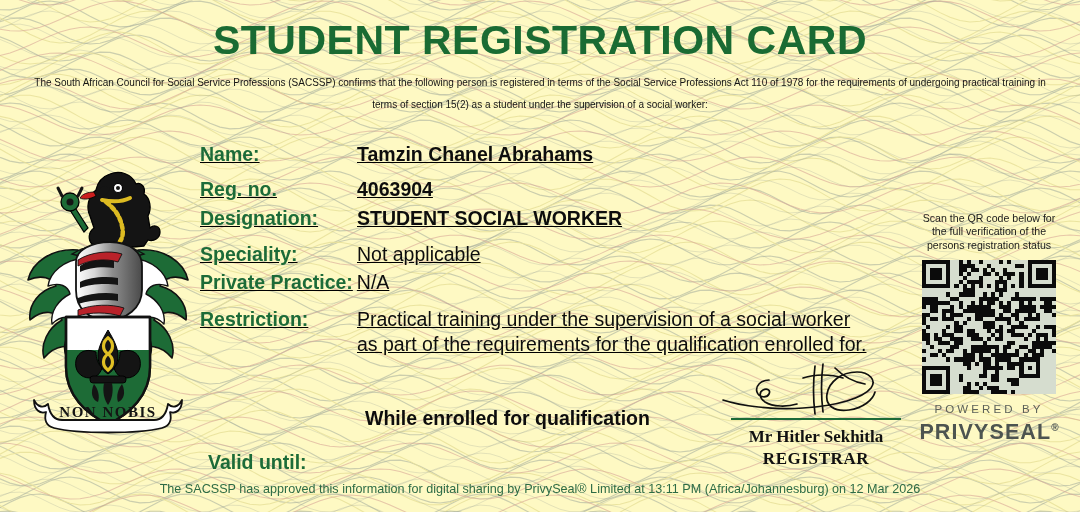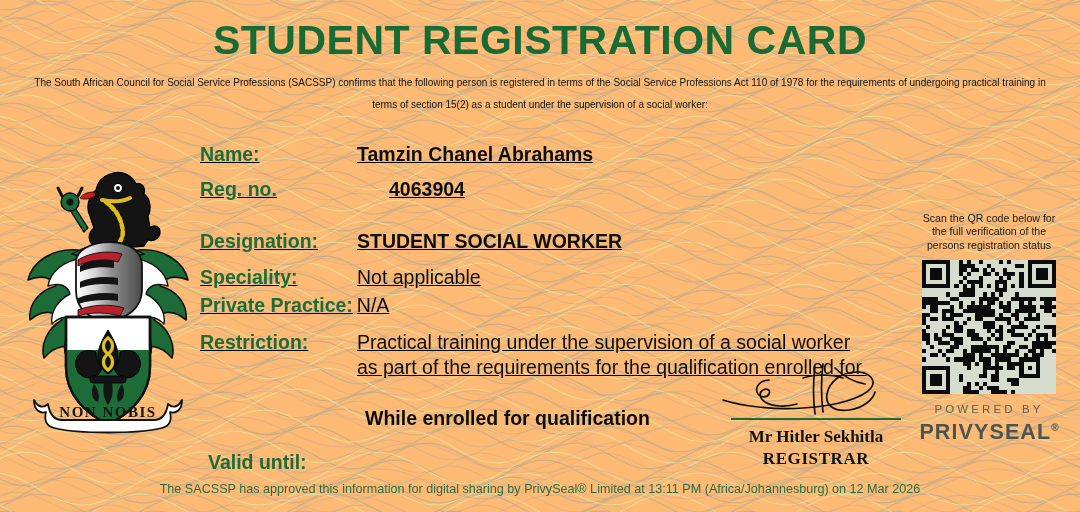--- a/index.html
+++ b/index.html
@@ -5,21 +5,21 @@
   html, body {
     margin: 0;
     padding: 0;
     background: #ffffff;
   }
   #card {
     position: relative;
     width: 1080px;
     height: 512px;
     overflow: hidden;
-    background: #fdba74;
+    background: #fef9c3;
     font-family: "Liberation Sans", sans-serif;
     -webkit-font-smoothing: antialiased;
   }
   #guilloche {
     position: absolute;
     left: 0; top: 0;
     width: 1080px;
     height: 512px;
     z-index: 0;
     pointer-events: none;
@@ -92,21 +92,21 @@
   }
   .field-value {
     font-size: 19.5px;
     color: #0d0d0d;
     line-height: 24px;
   }
   .field-value.bold { font-weight: bold; }
   .field-value.multiline { line-height: 25px; }
 
   .row-name     { margin-bottom: 11px; }
-  .row-reg      { margin-bottom: 28px; gap: 32px; }
+  .row-reg      { margin-bottom: 5px; }
   .row-desig    { margin-bottom: 12px; }
   .row-spec     { margin-bottom: 4px; }
   .row-private  { margin-bottom: 13px; }
   .row-restrict { margin-bottom: 0px; }
 
   .valid-row {
     position: absolute;
     left: 208px; top: 406px;
     display: flex;
     align-items: flex-start;

